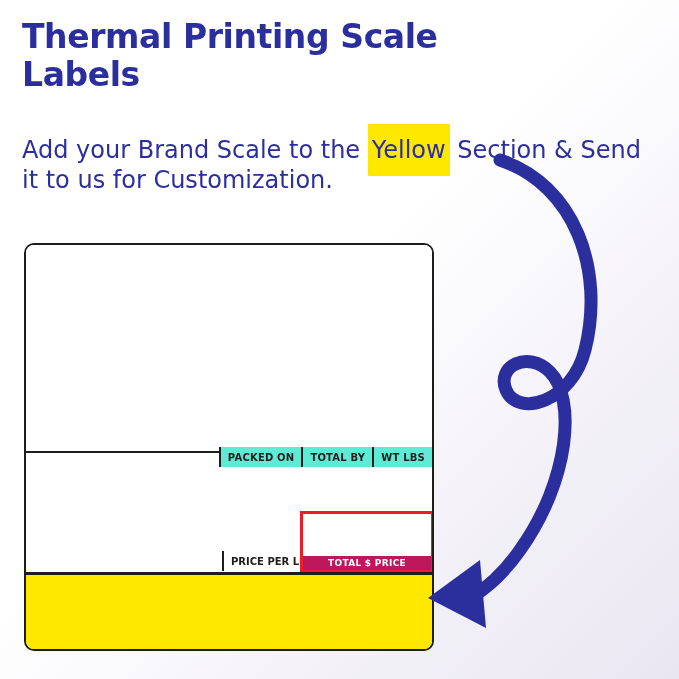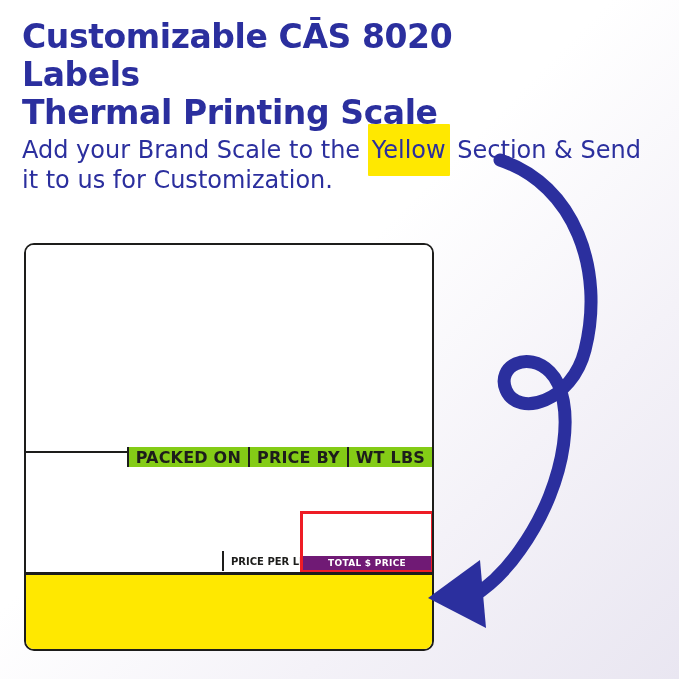--- a/index.html
+++ b/index.html
@@ -91,26 +91,26 @@
     justify-content: flex-end;
     align-items: center;
   }
   .date-cell {
     height: 20px;
     display: flex;
     align-items: center;
     justify-content: center;
     font-family: "DejaVu Sans", sans-serif;
     font-weight: bold;
-    font-size: 16px;
+    font-size: 10px;
     letter-spacing: 0.2px;
     color: #1d1d1b;
     border-left: 2px solid #1d1d1b;
     padding: 0 7px;
-    background: #84cc16;
+    background: #5eead4;
   }
   #price-per-lb {
     position: absolute;
     left: 196px;
     top: 306px;
     height: 20px;
     display: flex;
     align-items: center;
     justify-content: center;
     font-family: "DejaVu Sans", sans-serif;
@@ -129,21 +129,21 @@
     border: 3px solid #ee1c25;
     box-sizing: border-box;
     background: #ffffff;
   }
   #total-label {
     position: absolute;
     left: 0;
     bottom: 0;
     width: 100%;
     height: 14px;
-    background: #701a75;
+    background: #be185d;
     color: #ffffff;
     font-family: "DejaVu Sans", sans-serif;
     font-weight: bold;
     font-size: 9px;
     letter-spacing: 0.3px;
     display: flex;
     align-items: center;
     justify-content: center;
   }
   #divider-bottom {
@@ -172,38 +172,37 @@
     height: 500px;
     pointer-events: none;
   }
 </style>
 </head>
 <body>
 
 <div id="page">
 
   <div id="headline">
-    <div>Customizable CĀS 8020</div>
+    <div>Thermal Printing Scale</div>
     <div>Labels</div>
-    <div>Thermal Printing Scale</div>
   </div>
 
   <div id="subhead">
     <span>Add your Brand Scale to the </span><span class="hl">Yellow</span>
     <span>Section &amp; Send it to us for Customization.</span>
   </div>
 
   <div id="label">
 
     <div id="label-blank"></div>
     <div id="divider-top"></div>
 
     <div id="date-row">
       <div class="date-cell">PACKED ON</div>
-      <div class="date-cell">PRICE BY</div>
+      <div class="date-cell">TOTAL BY</div>
       <div class="date-cell">WT LBS</div>
     </div>
 
     <div id="price-per-lb">PRICE PER LB</div>
 
     <div id="total-box">
       <div id="total-label">TOTAL $ PRICE</div>
     </div>
 
     <div id="divider-bottom"></div>

